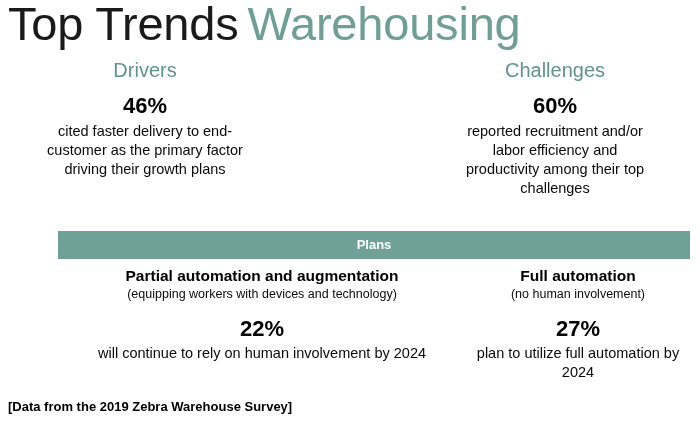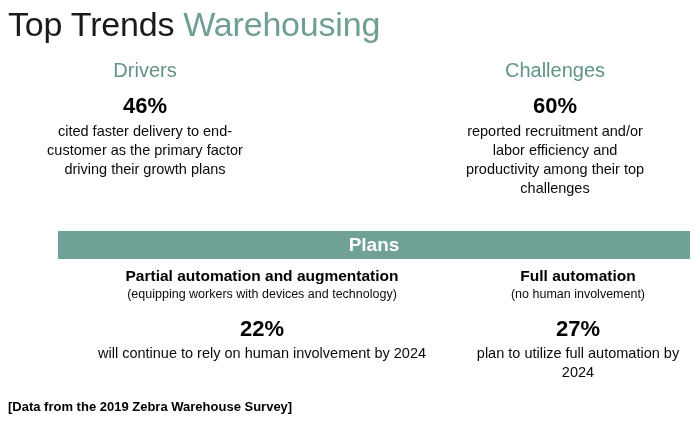--- a/index.html
+++ b/index.html
@@ -16,21 +16,21 @@
     color: #000000;
     -webkit-font-smoothing: antialiased;
   }
 
   
   .title-row {
     position: absolute;
     left: 8px;
     top: 2px;
     white-space: nowrap;
-    font-size: 34px;
+    font-size: 47px;
     line-height: 44px;
     font-weight: 300;
     letter-spacing: -0.2px;
   }
   .title-main {
     color: #1a1a1a;
   }
   .title-accent {
     color: #6e9e94;
     margin-left: 9px;
@@ -79,21 +79,21 @@
     width: 632px;
     height: 28px;
     background: #6fa197;
     box-sizing: border-box;
     display: flex;
     align-items: center;
     justify-content: center;
   }
   .plans-banner-label {
     color: #ffffff;
-    font-size: 19px;
+    font-size: 13px;
     line-height: 22px;
     font-weight: bold;
   }
 
   
   .plans-body {
     position: absolute;
     left: 58px;
     top: 266px;
     width: 632px;

